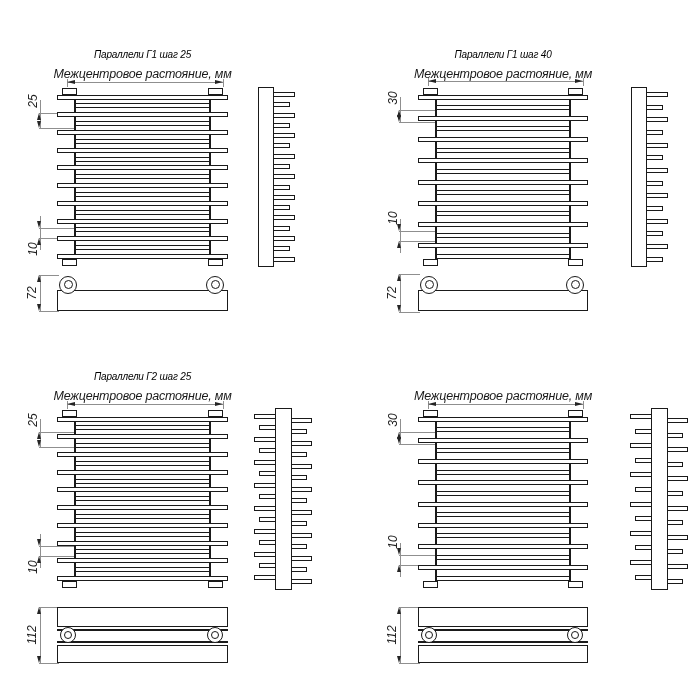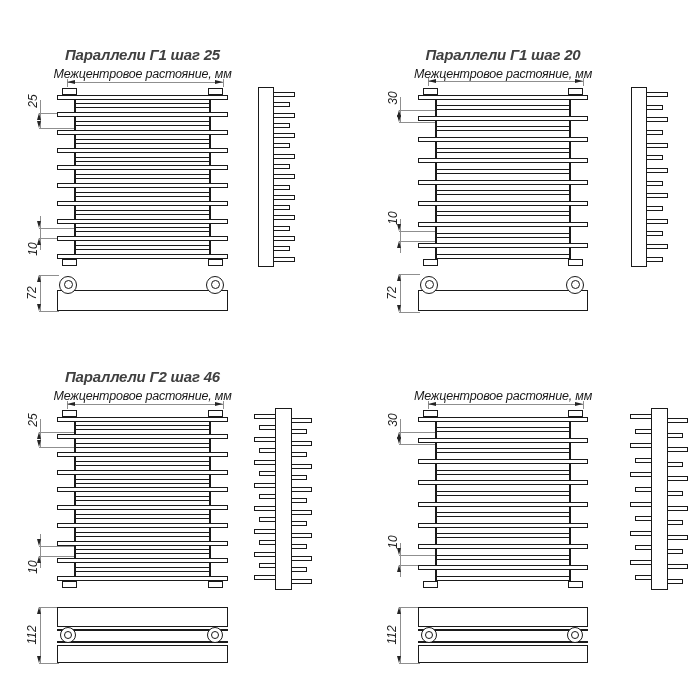--- a/index.html
+++ b/index.html
@@ -1,20 +1,20 @@
 <!DOCTYPE html>
 <html><head>
 <meta charset="utf-8">
 <style>
   html,body{margin:0;padding:0;background:#fff;}
   .sheet{position:relative;width:700px;height:700px;background:var(--bg,#fff);
          font-family:"Liberation Sans",sans-serif;overflow:hidden;}
   .quadrant{position:absolute;inset:0;pointer-events:none;}
-  .ttl{position:absolute;transform:translate(-50%,-50%);font-style:italic;font-size:15px;
-       letter-spacing:-0.2px;white-space:nowrap;color:#404040;font-weight:bold;}
+  .ttl{position:absolute;transform:translate(-50%,-50%);font-style:italic;font-size:10px;
+       letter-spacing:-0.2px;white-space:nowrap;color:#000000;}
   .sub{position:absolute;transform:translate(-50%,-50%);font-style:italic;font-size:12.5px;
        letter-spacing:-0.2px;white-space:nowrap;color:#1a1a1a;}
   .vtext{position:absolute;transform:translate(-50%,-50%) rotate(-90deg);font-style:italic;
          font-size:12px;white-space:nowrap;color:#222;}
   .box{position:absolute;background:#fff;border:1.6px solid var(--ln,#1a1a1a);box-sizing:border-box;}
   .ln{position:absolute;background:var(--ln,#1a1a1a);}
   .circ{position:absolute;background:#fff;border:1.6px solid var(--ln,#1a1a1a);
         border-radius:50%;box-sizing:border-box;}
   .dl{position:absolute;background:var(--thin,#8f8f8f);}
   .ar{position:absolute;width:0;height:0;color:#242424;}
@@ -106,21 +106,21 @@
         <div class="ar ar-u" style="left: 37.3px; top: 238px;"></div>
         <div class="dl" style="left: 39px; top: 274.5px; width: 20px; height: 1px;"></div>
         <div class="dl" style="left: 39px; top: 310.5px; width: 20px; height: 1px;"></div>
         <div class="dl" style="left: 39.5px; top: 275px; width: 1px; height: 36px;"></div>
         <div class="ar ar-u" style="left: 37.3px; top: 275px;"></div>
         <div class="ar ar-d" style="left: 37.3px; top: 304px;"></div>
       </div>
   </section>
 
   <section class="quadrant">
-    <div class="ttl" style="left: 503px; top: 54px;">Параллели Г1 шаг 20</div>
+    <div class="ttl" style="left: 503px; top: 54px;">Параллели Г1 шаг 40</div>
     <div class="sub" style="left: 503px; top: 73.5px;">Межцентровое растояние, мм</div>
     <div class="vtext t-step" style="left: 393px; top: 98px;">30</div>
     <div class="vtext t-gap" style="left: 393px; top: 218px;">10</div>
     <div class="vtext t-depth" style="left: 392px; top: 293px;">72</div>
     <div class="front">
         <div class="ln" style="left: 435px; top: 92px; width: 1.6px; height: 169.5px; z-index: 1;"></div>
         <div class="ln" style="left: 569.4px; top: 92px; width: 1.6px; height: 169.5px; z-index: 1;"></div>
         <div class="box" style="left: 423px; top: 88px; width: 15px; height: 7px; z-index: 2;"></div>
         <div class="box" style="left: 568px; top: 88px; width: 15px; height: 7px; z-index: 2;"></div>
         <div class="box" style="left: 423px; top: 258.5px; width: 15px; height: 7px; z-index: 2;"></div>
@@ -184,21 +184,21 @@
         <div class="ar ar-u" style="left: 397.3px; top: 241px;"></div>
         <div class="dl" style="left: 399px; top: 273.5px; width: 21px; height: 1px;"></div>
         <div class="dl" style="left: 399px; top: 311.5px; width: 21px; height: 1px;"></div>
         <div class="dl" style="left: 399.5px; top: 274px; width: 1px; height: 38px;"></div>
         <div class="ar ar-u" style="left: 397.3px; top: 274px;"></div>
         <div class="ar ar-d" style="left: 397.3px; top: 305px;"></div>
       </div>
   </section>
 
   <section class="quadrant">
-    <div class="ttl" style="left: 142.5px; top: 376px;">Параллели Г2 шаг 46</div>
+    <div class="ttl" style="left: 142.5px; top: 376px;">Параллели Г2 шаг 25</div>
     <div class="sub" style="left: 142.5px; top: 395.5px;">Межцентровое растояние, мм</div>
     <div class="vtext t-step" style="left: 33px; top: 420px;">25</div>
     <div class="vtext t-gap" style="left: 33px; top: 567px;">10</div>
     <div class="vtext t-depth" style="left: 32px; top: 635px;">112</div>
     <div class="front">
         <div class="ln" style="left: 74px; top: 414px; width: 1.6px; height: 169.5px; z-index: 1;"></div>
         <div class="ln" style="left: 209.4px; top: 414px; width: 1.6px; height: 169.5px; z-index: 1;"></div>
         <div class="box" style="left: 62px; top: 410px; width: 15px; height: 7px; z-index: 2;"></div>
         <div class="box" style="left: 208px; top: 410px; width: 15px; height: 7px; z-index: 2;"></div>
         <div class="box" style="left: 62px; top: 580.5px; width: 15px; height: 7px; z-index: 2;"></div>

